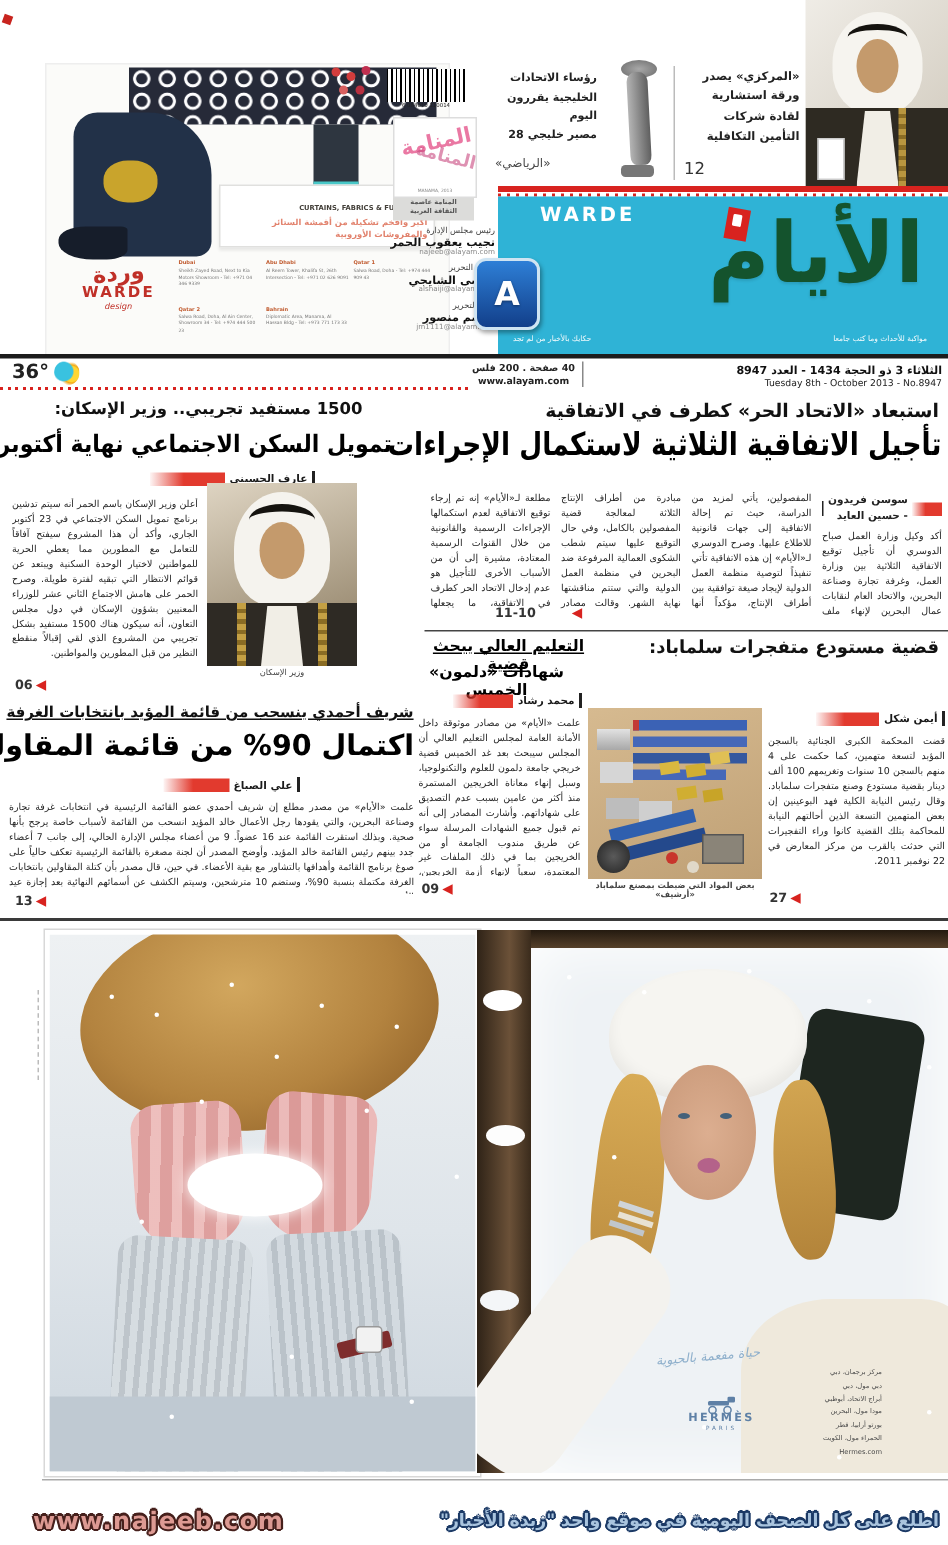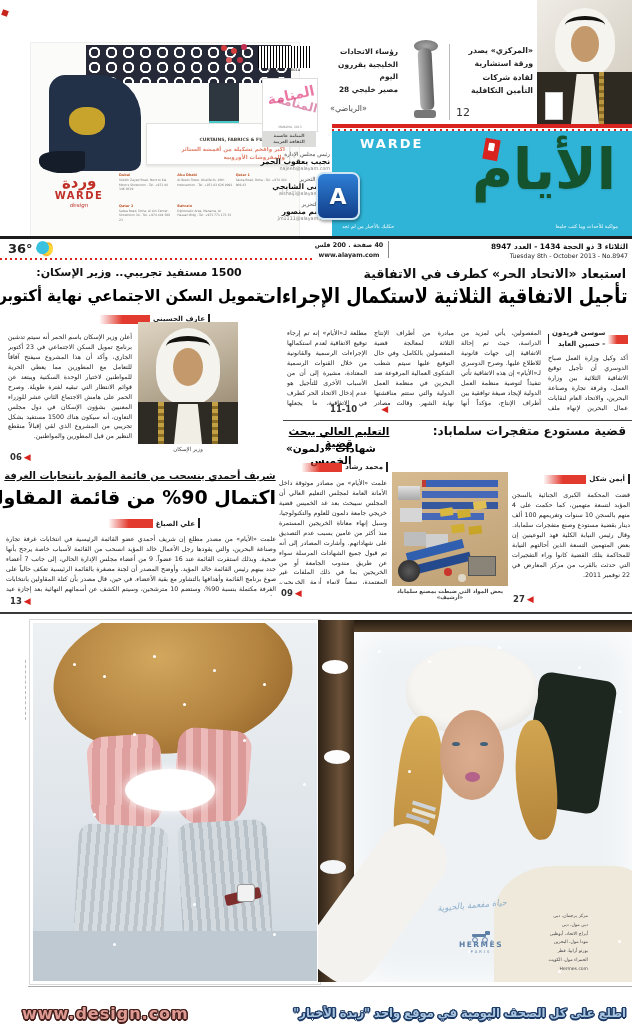--- a/index.html
+++ b/index.html
@@ -303,16 +303,16 @@
       <span style="display:block">دبي مول، دبي</span>
       <span style="display:block">أبراج الاتحاد، أبوظبي</span>
       <span style="display:block">مودا مول، البحرين</span>
       <span style="display:block">بورتو أرابيا، قطر</span>
       <span style="display:block">الحمراء مول، الكويت</span>
       <span style="display:block;direction:ltr;">Hermes.com</span>
     </div>
   </div>
 
   <div class="abs" style="left:28px;top:986px;width:604px;height:1px;background:#aaa;"></div>
-  <div class="abs outline-url" style="left:22px;top:1004px;">www.design.com</div>
+  <div class="abs outline-url" style="left:22px;top:1004px;">www.najeeb.com</div>
   <div class="abs outline-ar" style="right:6px;top:1006px;">اطلع على كل الصحف اليومية في موقع واحد "زبدة الأخبار"</div>
 
 </div>
 
 </body></html>

